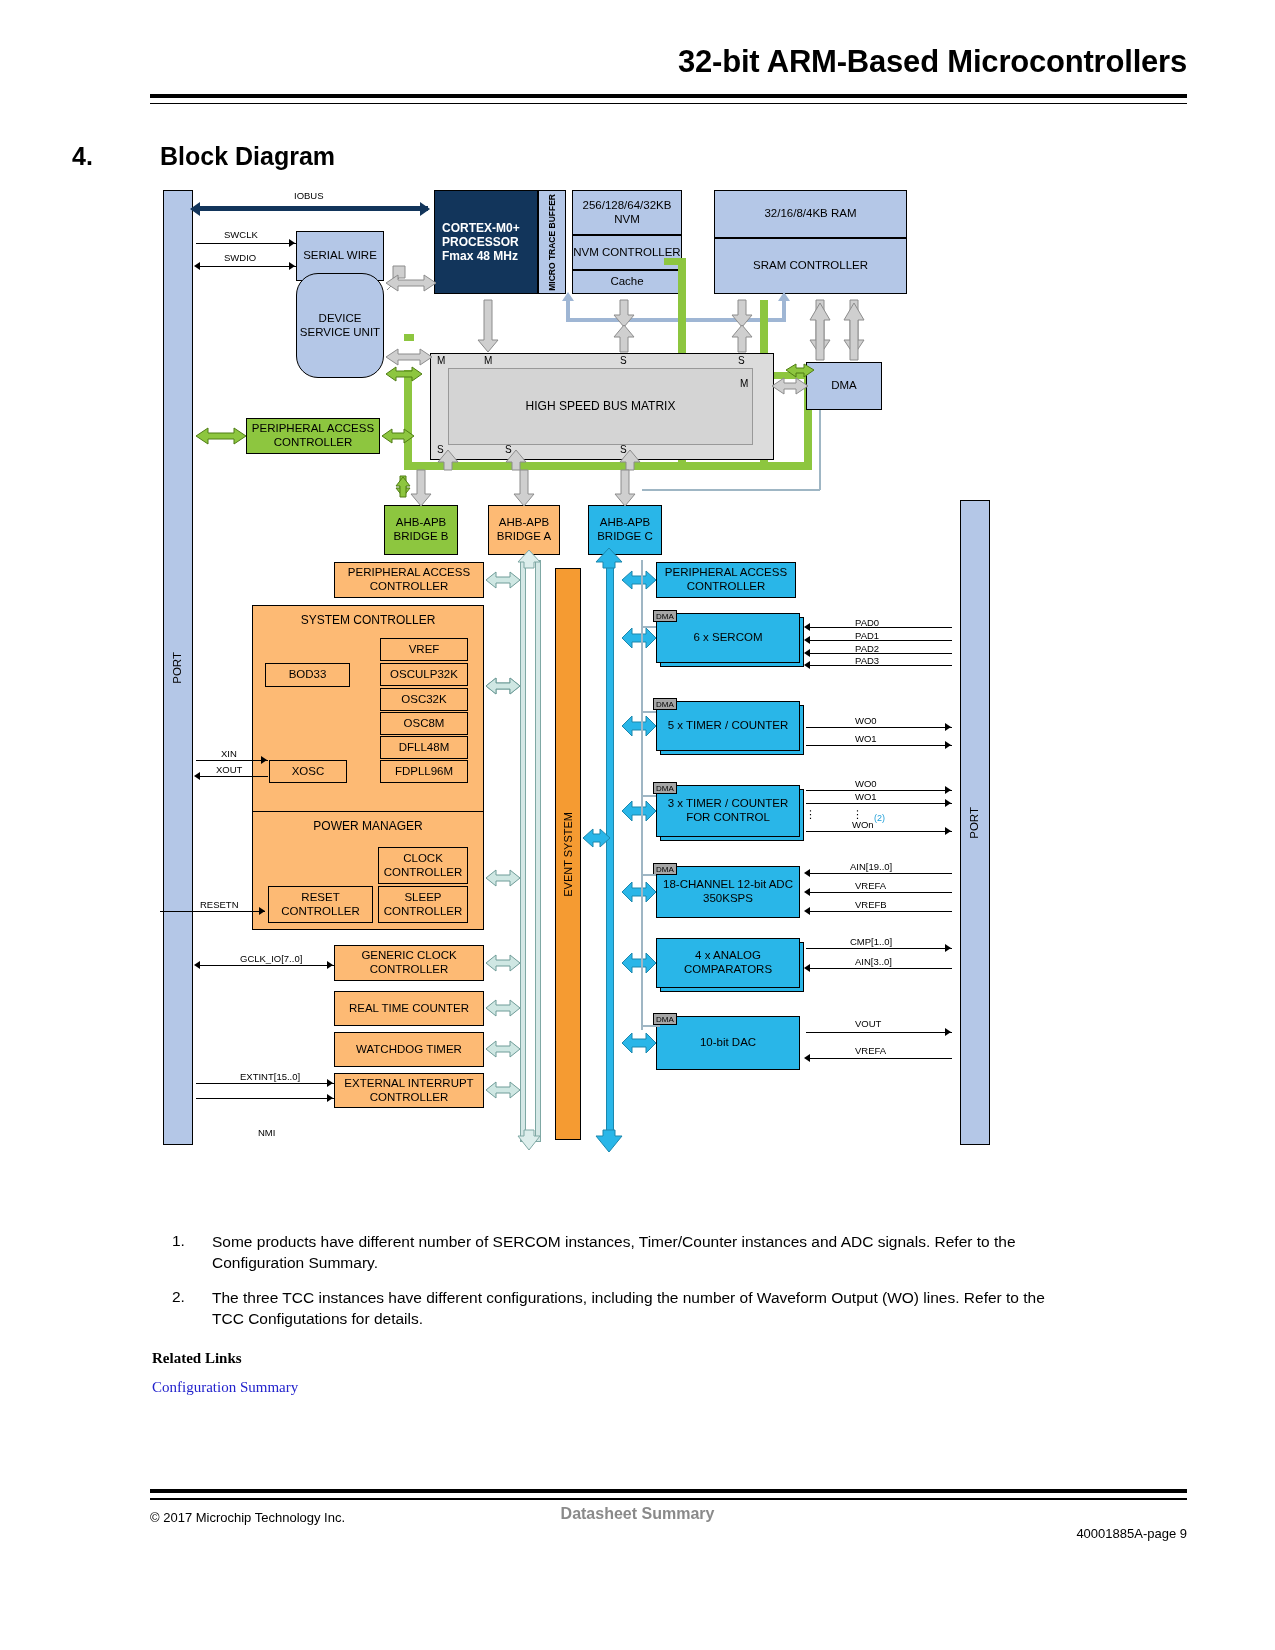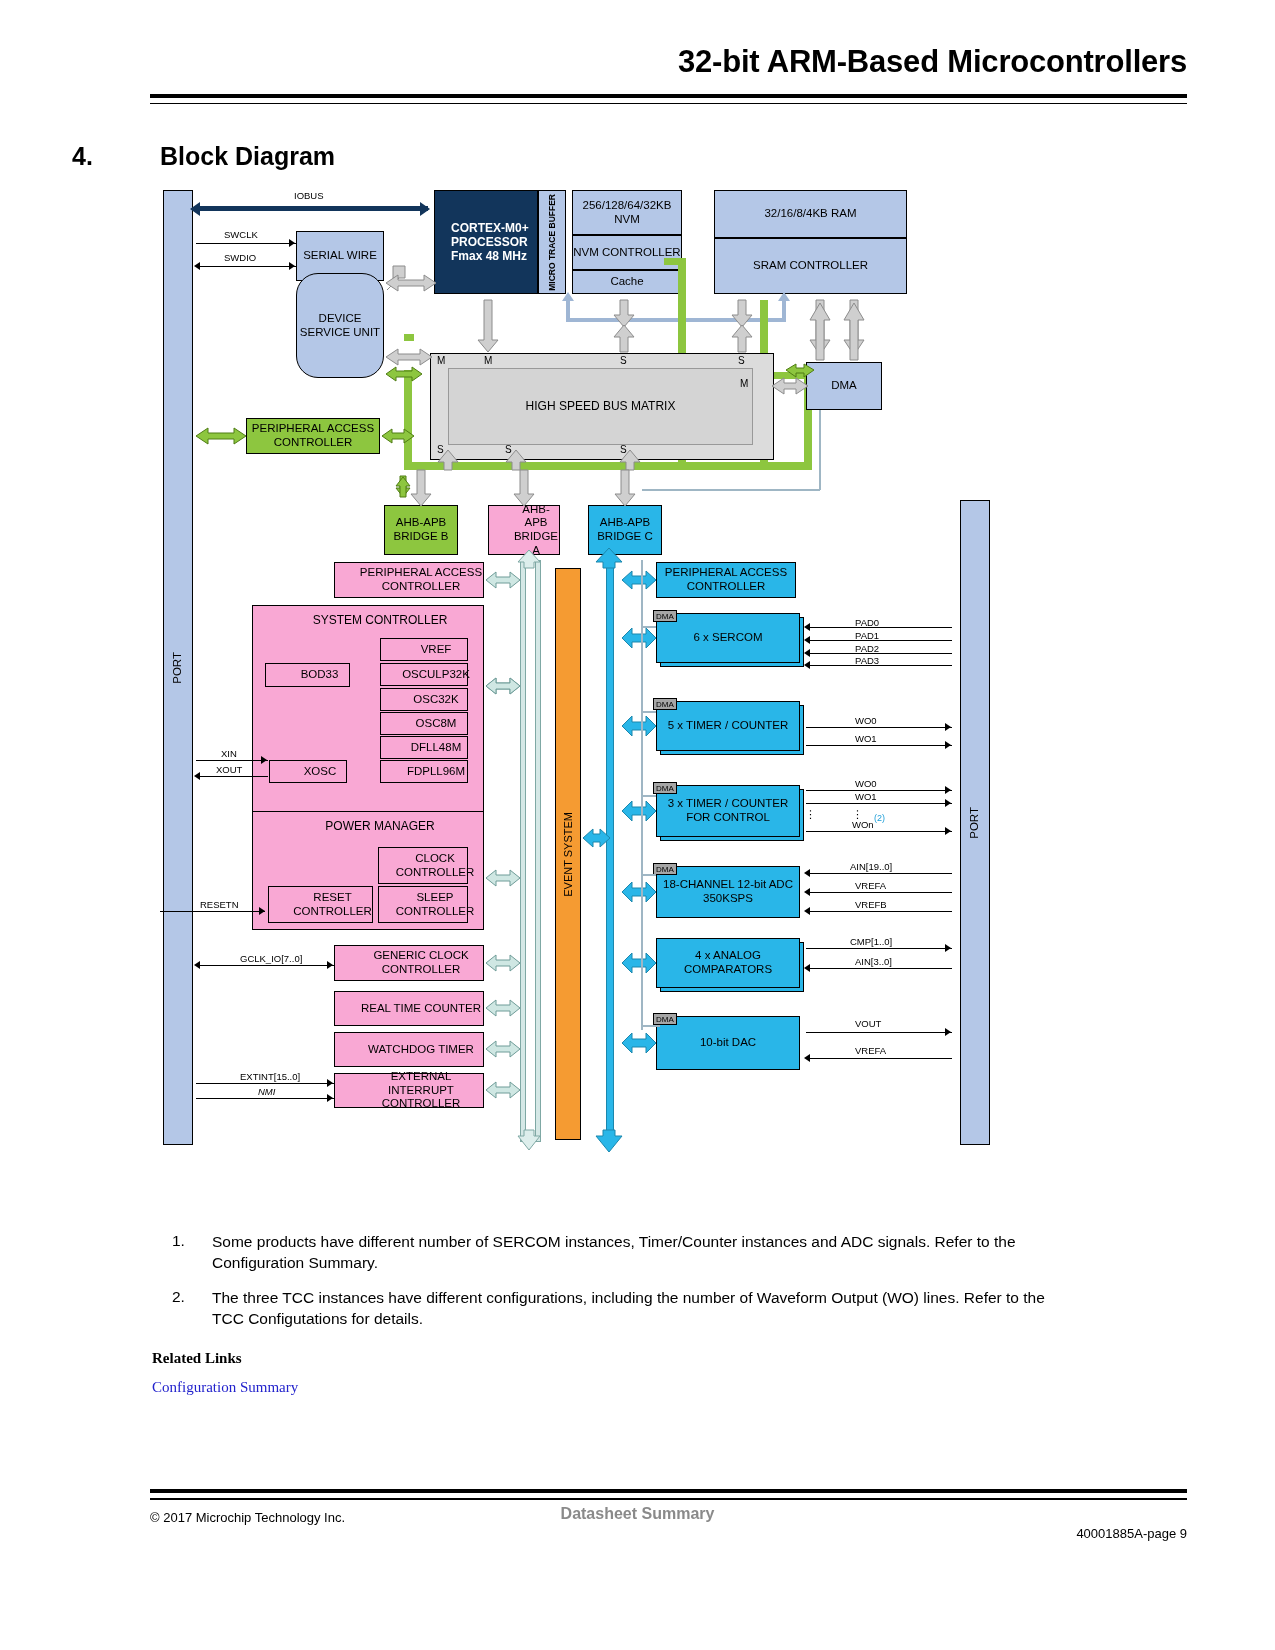--- a/index.html
+++ b/index.html
@@ -14,21 +14,21 @@
   .sec-num{position:absolute;left:72px;top:142px;font-size:25px;font-weight:bold;}
   .sec-title{position:absolute;left:160px;top:142px;font-size:25px;font-weight:bold;}
 
   
   #diagram{position:absolute;left:0;top:0;width:1275px;height:1190px;}
 
   
   .bx{position:absolute;box-sizing:border-box;border:1.4px solid #000;
       display:flex;align-items:center;justify-content:center;text-align:center;
       font-size:11.5px;line-height:1.18;}
-  .teal{background:#f9a8d4;padding-left:24px;}
+  .teal{background:#fdba74;}
   .blue{background:#b4c7e7;}
   .green{background:#8dc63f;}
   .cyan{background:#29b6e8;}
   .navy{background:#12355b;color:#fff;}
   .grey{background:#dcdcdc;}
   .orange{background:#f59b32;}
 
   .vtext{writing-mode:vertical-rl;transform:rotate(180deg);}
 
   
@@ -101,21 +101,21 @@
     <div class="ar ar-l" style="left:194px;top:262px;"></div>
     <div class="lbl" style="left:224px;top:252px;">SWDIO</div>
 
     <div class="bx blue" style="left:296px;top:231px;width:88px;height:50px;">
       <span>SERIAL WIRE</span>
     </div>
     <div class="bx blue" style="left:296px;top:273px;width:88px;height:105px;border-radius:22px;">
       <span>DEVICE SERVICE UNIT</span>
     </div>
 
-    <div class="bx navy" style="left:434px;top:190px;width:104px;height:104px;justify-content:flex-start;padding-left:16px;text-align:left;font-size:12px;font-weight:bold;">
+    <div class="bx navy" style="left:434px;top:190px;width:104px;height:104px;justify-content:flex-start;padding-left:7px;text-align:left;font-size:12px;font-weight:bold;">
       <div>
         <div>CORTEX-M0+</div>
         <div>PROCESSOR</div>
         <div>Fmax 48 MHz</div>
       </div>
     </div>
     <div class="bx blue" style="left:538px;top:190px;width:28px;height:104px;font-size:8.5px;font-weight:bold;">
       <span class="vtext">MICRO TRACE BUFFER</span>
     </div>
 
@@ -262,21 +262,21 @@
       <span>WATCHDOG TIMER</span>
     </div>
     <div class="bx teal" style="left:334px;top:1073px;width:150px;height:35px;">
       <span>EXTERNAL INTERRUPT CONTROLLER</span>
     </div>
     <div class="h" style="left:196px;top:1083px;width:138px;"></div>
     <div class="ar ar-r" style="left:327px;top:1079px;"></div>
     <div class="lbl" style="left:240px;top:1071px;">EXTINT[15..0]</div>
     <div class="h" style="left:196px;top:1098px;width:138px;"></div>
     <div class="ar ar-r" style="left:327px;top:1094px;"></div>
-    <div class="lbl" style="left:258px;top:1086px;font-style:italic;">NMI</div>
+    <div class="lbl" style="left:258px;top:1127px;">NMI</div>
 
     <div class="bx cyan" style="left:656px;top:562px;width:140px;height:36px;">
       <span>PERIPHERAL ACCESS CONTROLLER</span>
     </div>
 
     <div class="bx cyan" style="left:660px;top:617px;width:144px;height:50px;"></div>
     <div class="bx cyan" style="left:656px;top:613px;width:144px;height:50px;">
       <span>6 x SERCOM</span>
     </div>
     <div class="dma" style="left:653px;top:610px;">DMA</div>

